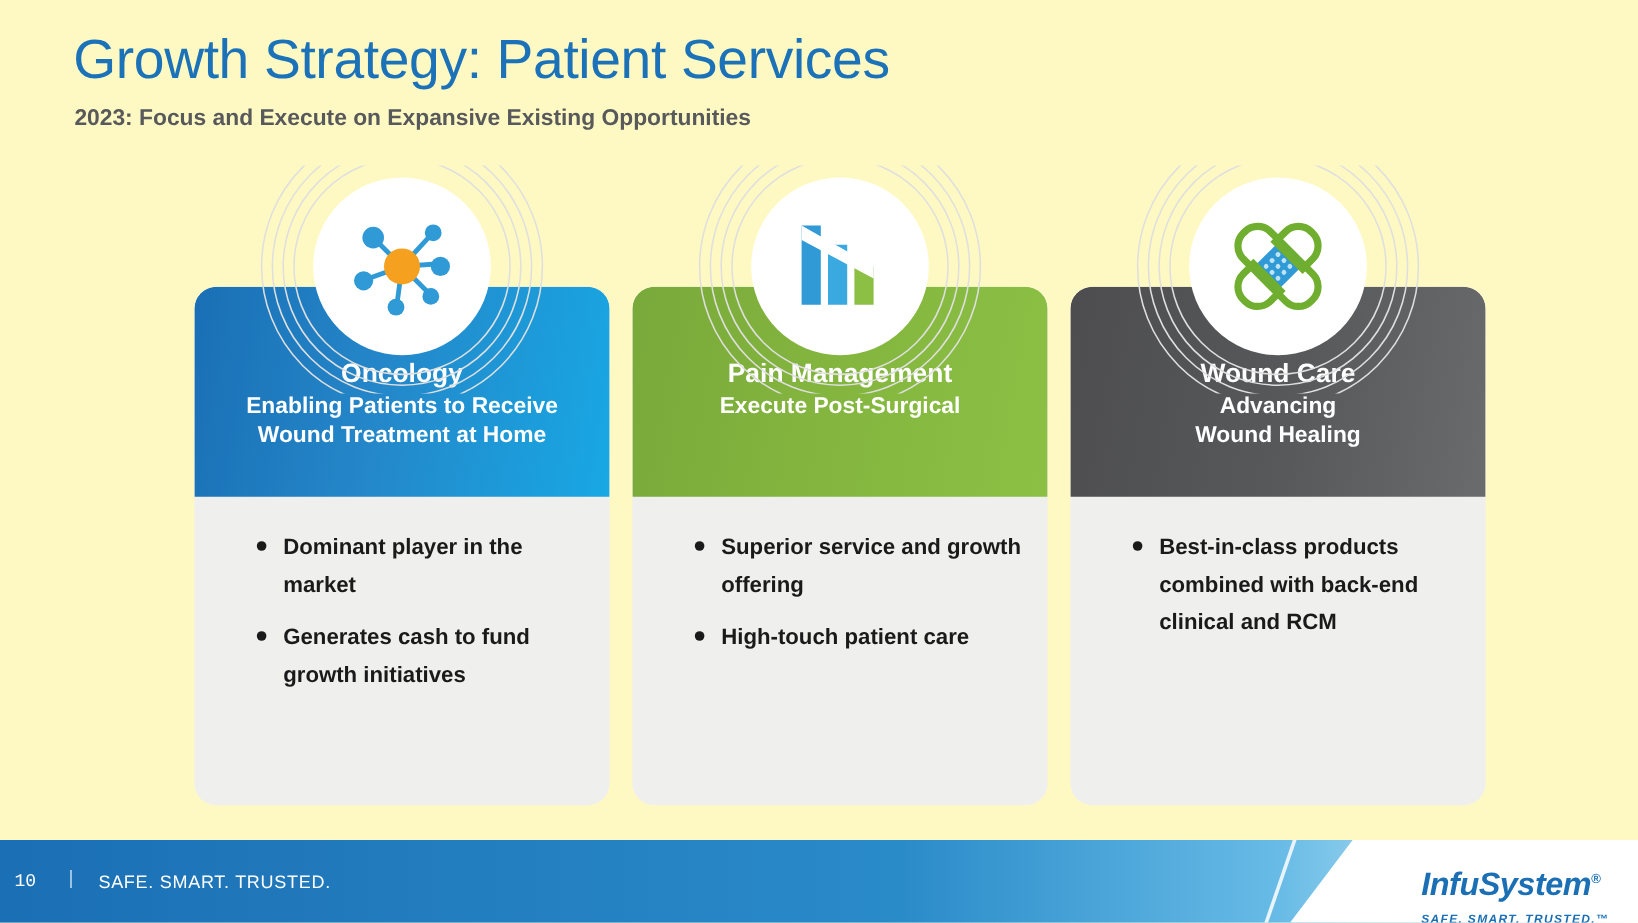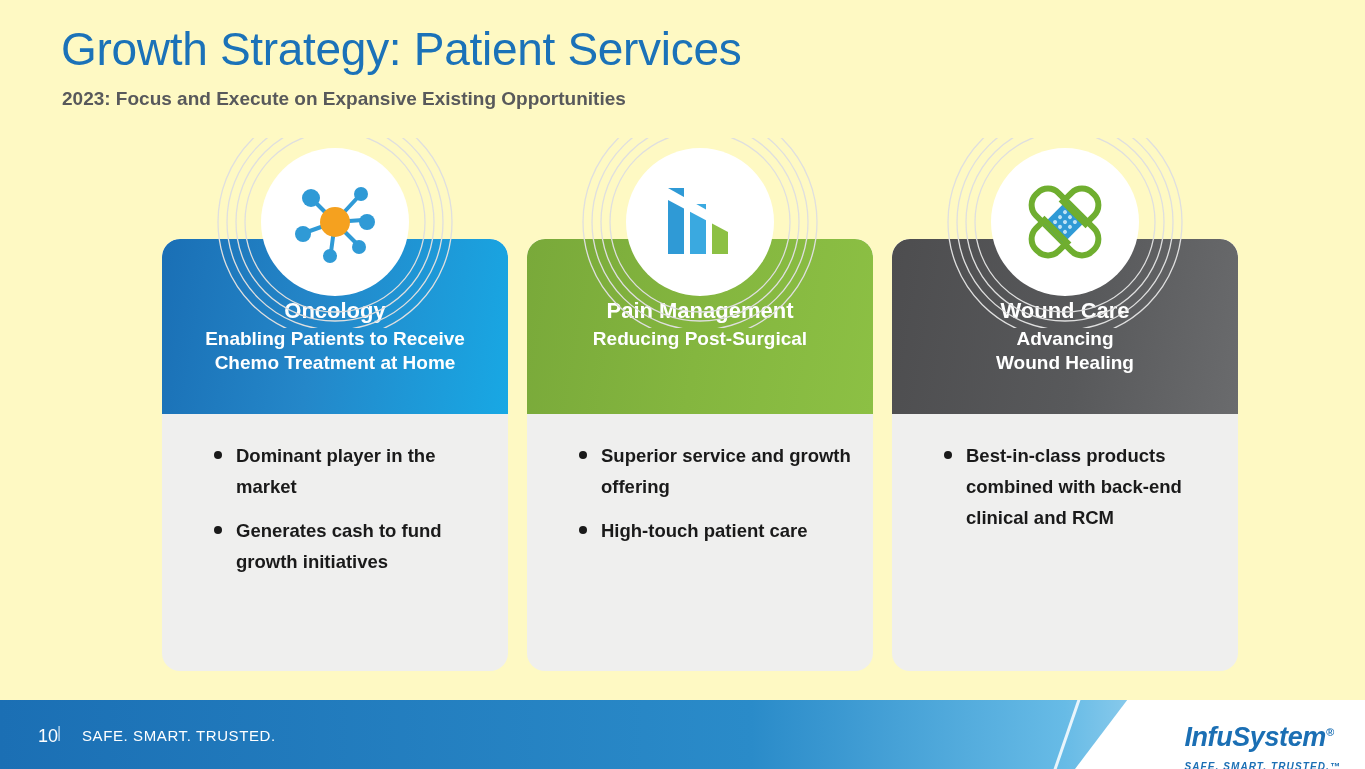--- a/index.html
+++ b/index.html
@@ -151,23 +151,24 @@
   .footer-slash {
     position: absolute;
     left: 1065px; top: -4px;
     width: 3px; height: 80px;
     background: #ffffff;
     transform: rotate(19deg);
     opacity: .85;
   }
   .page-num {
     position: absolute;
-    left: 38px; top: 26px;
-    font-size: 18px;
+    left: 12px; top: 26px;
+    font-size: 15px;
     color: #ffffff;
+    font-family: Liberation Mono, monospace;
   }
   .footer-div {
     position: absolute;
     left: 57px; top: 24px;
     font-size: 16px;
     color: #bcd9ef;
   }
   .tagline {
     position: absolute;
     left: 82px; top: 27px;
@@ -204,34 +205,34 @@
 
   <div class="title">Growth Strategy: Patient Services</div>
   <div class="subtitle">2023: Focus and Execute on Expansive Existing Opportunities</div>
 
   <div class="columns">
 
     <div class="card c1">
       <div class="card-head">
         <div class="card-title">Oncology</div>
         <div class="card-sub">Enabling Patients to Receive</div>
-        <div class="card-sub">Chemo Treatment at Home</div>
+        <div class="card-sub">Wound Treatment at Home</div>
       </div>
       <div class="card-body">
         <ul class="bullets">
           <li>Dominant player in the market</li>
           <li>Generates cash to fund growth initiatives</li>
         </ul>
       </div>
     </div>
 
     <div class="card c2">
       <div class="card-head">
         <div class="card-title">Pain Management</div>
-        <div class="card-sub">Reducing Post-Surgical</div>
+        <div class="card-sub">Execute Post-Surgical</div>
       </div>
       <div class="card-body">
         <ul class="bullets">
           <li>Superior service and growth offering</li>
           <li>High-touch patient care</li>
         </ul>
       </div>
     </div>
 
     <div class="card c3">

